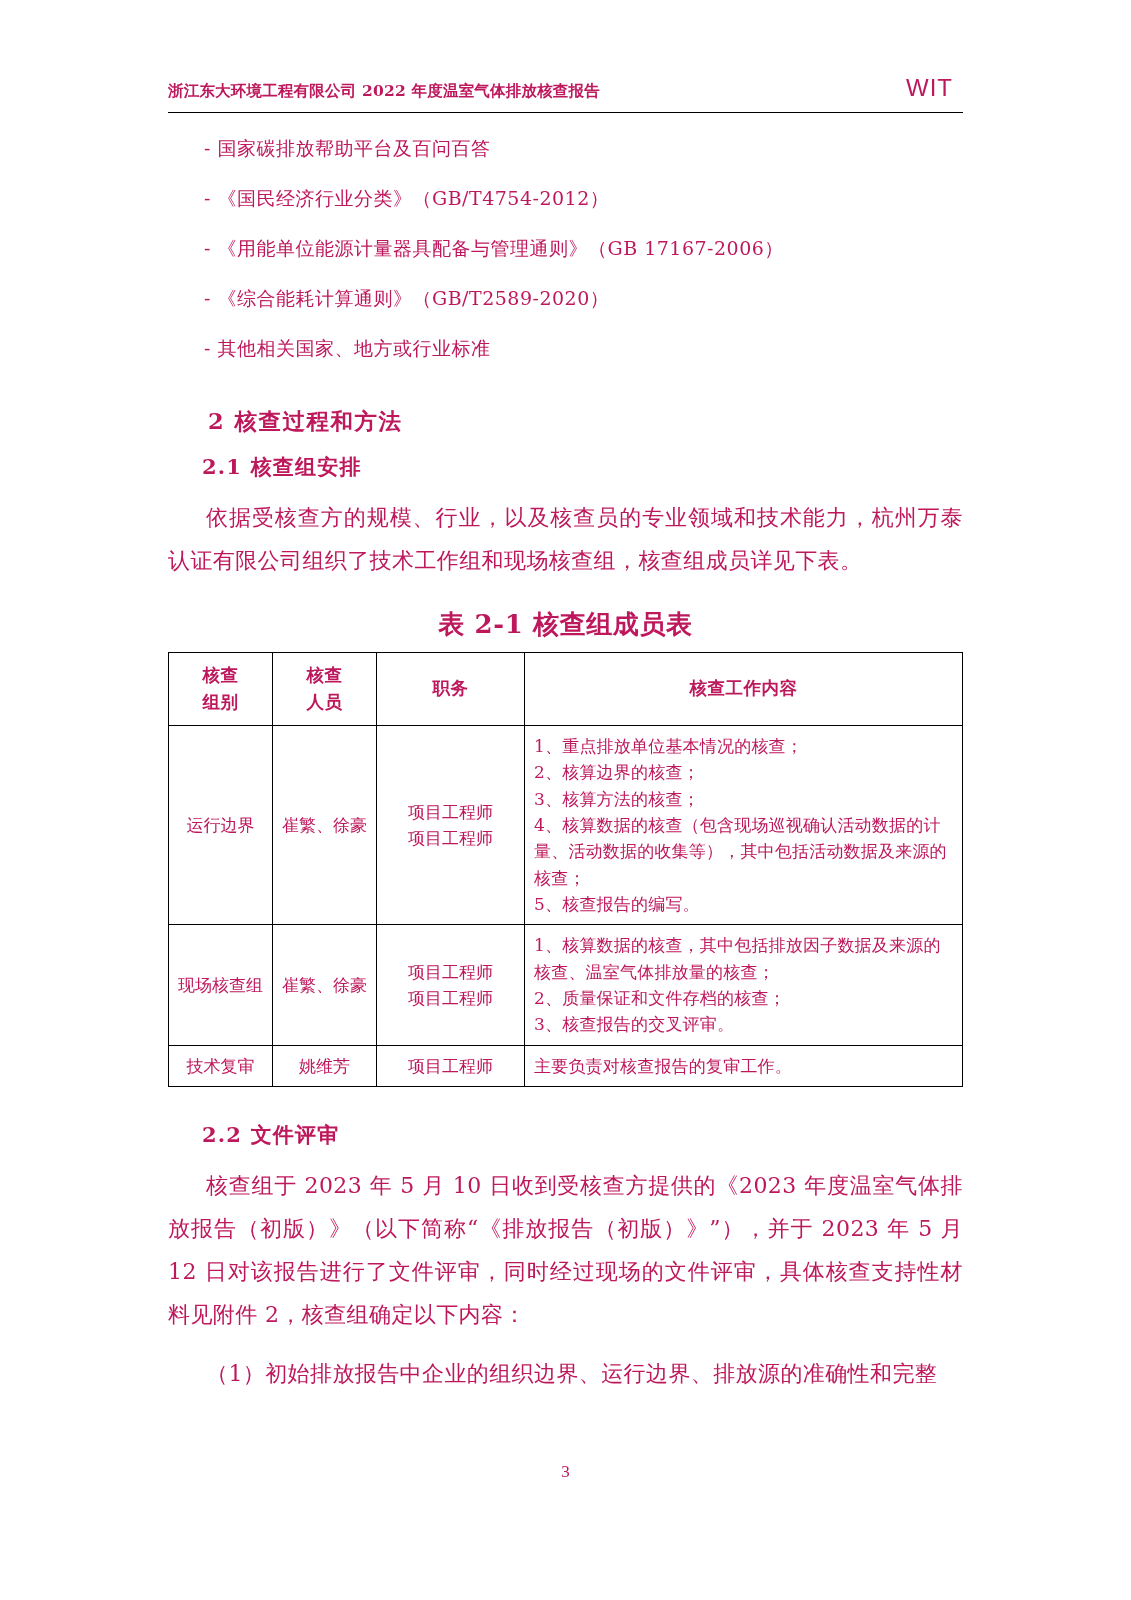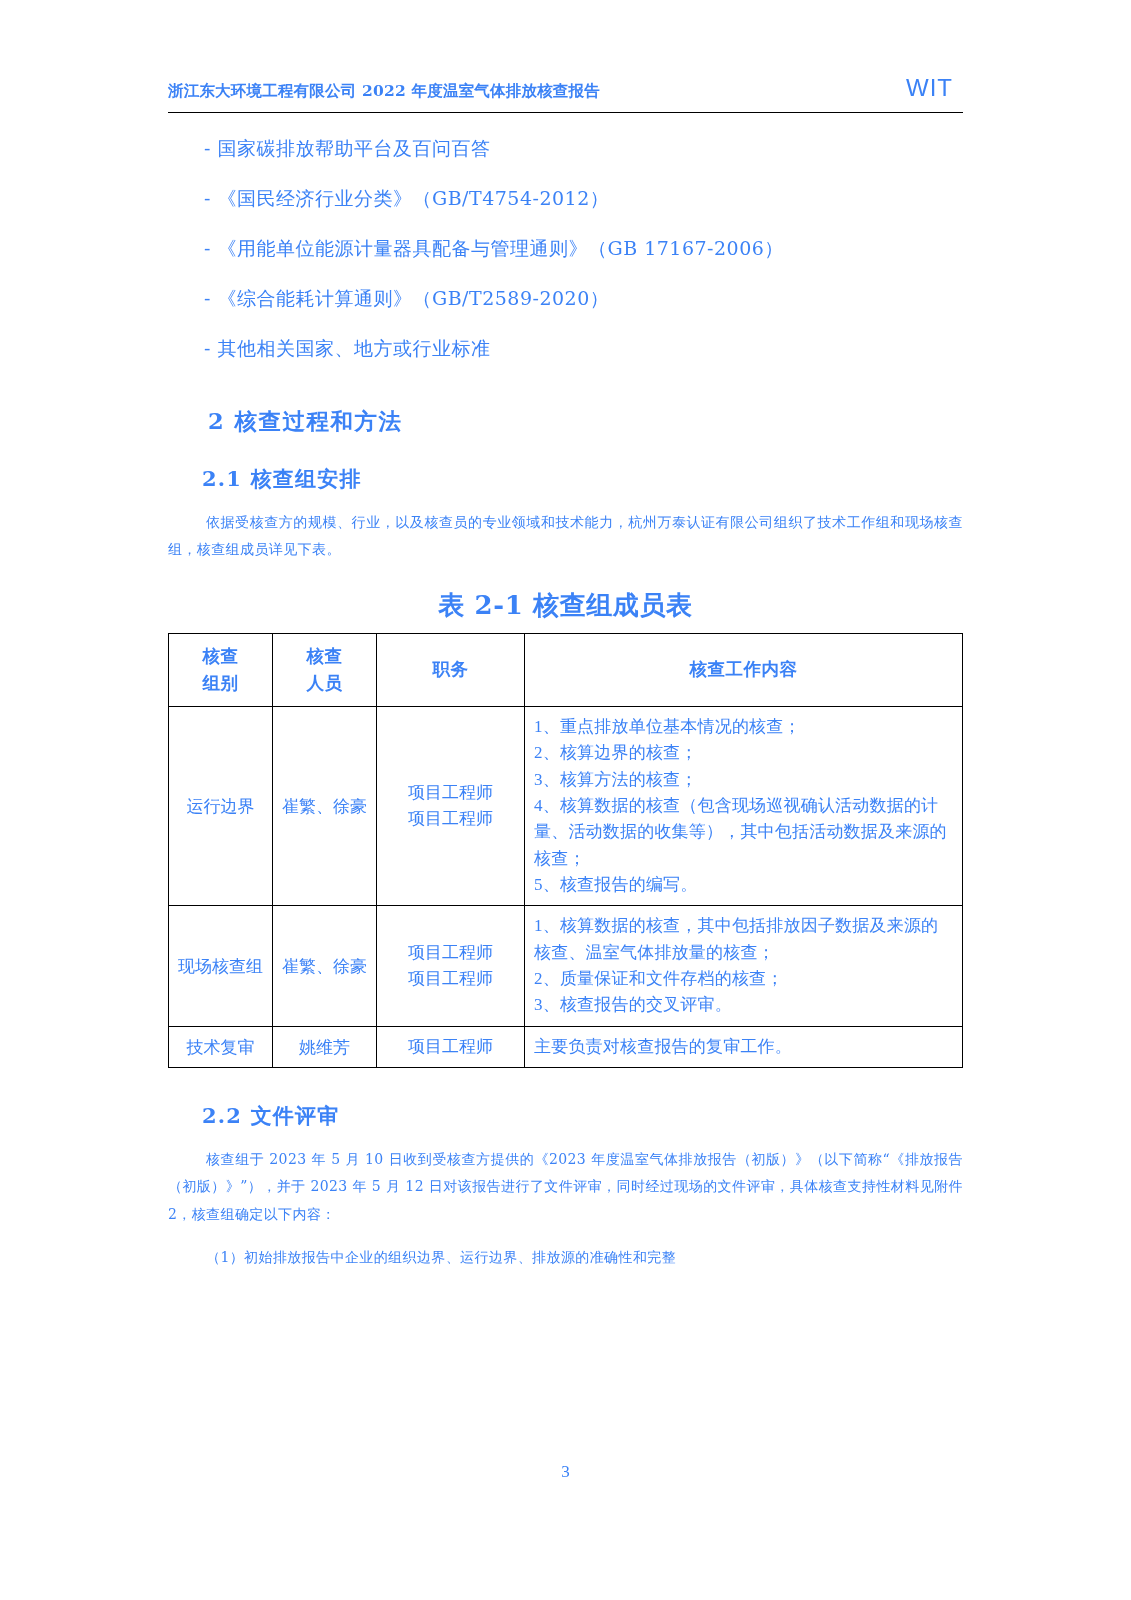--- a/index.html
+++ b/index.html
@@ -7,21 +7,21 @@
     padding: 0;
     background: #ffffff;
   }
   .page {
     position: relative;
     width: 1131px;
     height: 1600px;
     background: #ffffff;
     margin: 0 auto;
     font-family: "Liberation Serif", serif;
-    color: #3b82f6;
+    color: #be185d;
     box-sizing: border-box;
   }
   .content {
     position: absolute;
     left: 168px;
     top: 74px;
     width: 795px;
   }
   
   .page-header {
@@ -62,26 +62,26 @@
     font-family: "DejaVu Serif", serif;
     font-weight: bold;
     font-size: 22.5px;
     margin: 48px 0 0 40px;
     letter-spacing: 1.5px;
   }
   .sec-h2 {
     font-family: "DejaVu Serif", serif;
     font-weight: bold;
     font-size: 21px;
-    margin: 28px 0 0 34px;
+    margin: 16px 0 0 34px;
     letter-spacing: 1.2px;
   }
   .para {
     font-family: "DejaVu Serif", serif;
-    font-size: 14px;
+    font-size: 22px;
     line-height: 1.95;
     margin: 16px 0 0 0;
     text-align: justify;
     text-indent: 38px;
     letter-spacing: 0.4px;
   }
   .table-caption {
     font-family: "DejaVu Serif", serif;
     font-weight: bold;
     font-size: 26px;
@@ -113,21 +113,21 @@
   td.c-center {
     text-align: center;
   }
   td.c-left {
     text-align: left;
     letter-spacing: 0.2px;
   }
   .col1 { width: 104px; }
   .col2 { width: 104px; }
   .col3 { width: 148px; }
-  .nowrapline { white-space: pre-line; font-family: Liberation Serif, serif; }
+  .nowrapline { white-space: pre-line; }
   
   .page-number {
     position: absolute;
     left: 0;
     right: 0;
     top: 1462px;
     text-align: center;
     font-family: "Liberation Serif", serif;
     font-size: 17px;
   }

